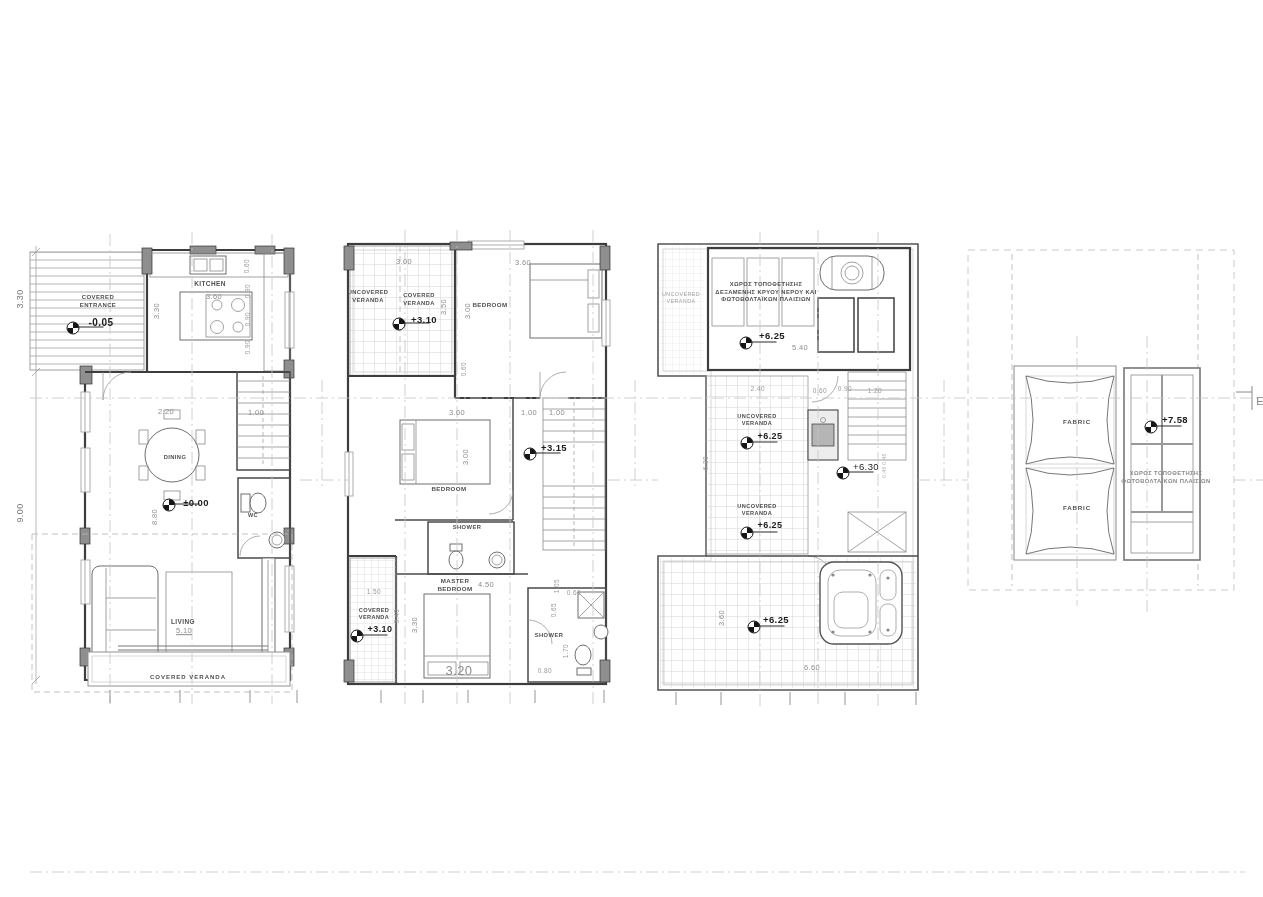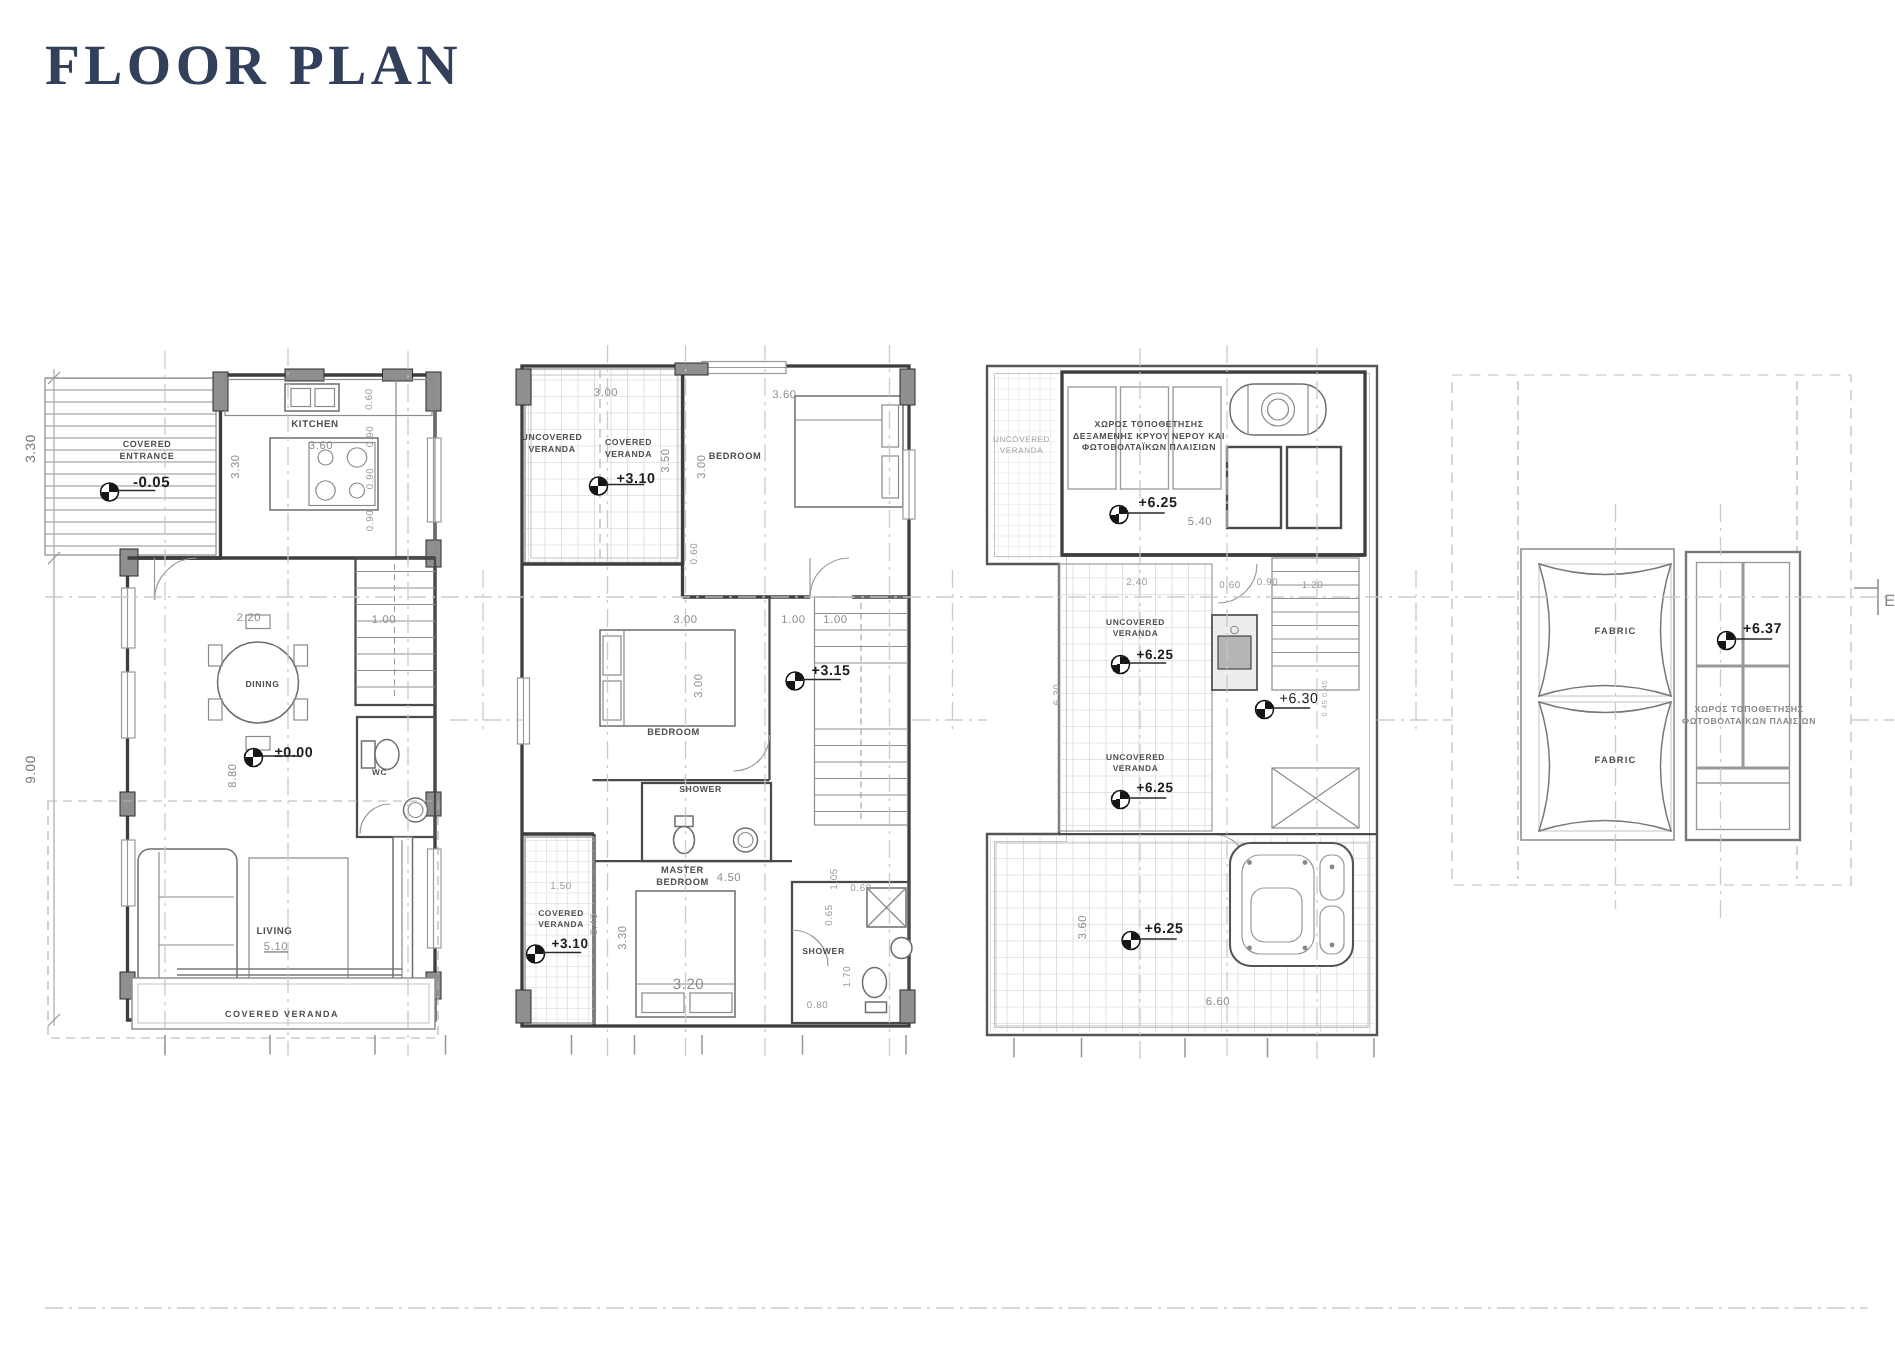--- a/index.html
+++ b/index.html
@@ -28,21 +28,20 @@
   .dd{stroke:#b3b3b3;stroke-width:.8;fill:none;stroke-dasharray:6 4}
   .gg{stroke:#c6c6c6;stroke-width:.9;fill:none;stroke-dasharray:12 4 2 4}
   .arc{stroke:#999;stroke-width:.8;fill:none}
   .par{stroke:#bdbdbd;stroke-width:.6;fill:none}
 </style>
 </head>
 <body>
 
 <div class="stage">
 
-  <h1 class="sheet-title">FLOOR PLAN</h1>
 
   <svg class="linework" width="1263" height="897" viewBox="0 0 1263 897">
     <defs>
       <pattern id="deck" width="8" height="8" patternUnits="userSpaceOnUse">
         <line x1="0" y1="4" x2="8" y2="4" stroke="#b5b5b5" stroke-width="1"></line>
       </pattern>
       <pattern id="tileA" width="11" height="11" patternUnits="userSpaceOnUse">
         <path d="M11 0H0V11" fill="none" stroke="#cccccc" stroke-width="0.8"></path>
       </pattern>
       <pattern id="tileB" width="7" height="7" patternUnits="userSpaceOnUse">
@@ -391,21 +390,21 @@
     <div class="lbl" style="left: 467px; top: 528px; font-size: 5.8px; font-weight: 700;">SHOWER</div>
     <div class="lbl" style="left: 455px; top: 585px; font-size: 6.2px; font-weight: 700;">MASTER
 BEDROOM</div>
     <div class="lbl" style="left: 486px; top: 585px; font-size: 7.5px; color: rgb(141, 141, 141);">4.50</div>
     <div class="lbl" style="left: 374px; top: 592px; font-size: 6.5px; color: rgb(154, 154, 154);">1.50</div>
     <div class="lbl" style="left: 374px; top: 614px; font-size: 5.6px; font-weight: 700;">COVERED
 VERANDA</div>
     <div class="lbl" style="left: 380px; top: 630px; font-size: 9px; font-weight: 700; color: rgb(28, 28, 28);">+3.10</div>
     <div class="lbl" style="left: 397px; top: 616px; font-size: 6.5px; color: rgb(154, 154, 154); transform: translate(-50%, -50%) rotate(-90deg);">3.40</div>
     <div class="lbl" style="left: 415px; top: 625px; font-size: 7.5px; color: rgb(141, 141, 141); transform: translate(-50%, -50%) rotate(-90deg);">3.30</div>
-    <div class="lbl" style="left: 459px; top: 657px; font-size: 10px; color: rgb(141, 141, 141);">3.20</div>
+    <div class="lbl" style="left: 459px; top: 671px; font-size: 13px; color: rgb(141, 141, 141);">3.20</div>
     <div class="lbl" style="left: 549px; top: 636px; font-size: 5.8px; font-weight: 700;">SHOWER</div>
     <div class="lbl" style="left: 557px; top: 586px; font-size: 6.5px; color: rgb(154, 154, 154); transform: translate(-50%, -50%) rotate(-90deg);">1.05</div>
     <div class="lbl" style="left: 574px; top: 593px; font-size: 6.5px; color: rgb(154, 154, 154);">0.60</div>
     <div class="lbl" style="left: 554px; top: 610px; font-size: 6.5px; color: rgb(154, 154, 154); transform: translate(-50%, -50%) rotate(-90deg);">0.65</div>
     <div class="lbl" style="left: 566px; top: 651px; font-size: 6.5px; color: rgb(154, 154, 154); transform: translate(-50%, -50%) rotate(-90deg);">1.70</div>
     <div class="lbl" style="left: 545px; top: 671px; font-size: 6.5px; color: rgb(154, 154, 154);">0.80</div>
     <div class="lbl" style="left: 681px; top: 298px; font-size: 5.4px; color: rgb(162, 162, 162);">UNCOVERED
 VERANDA</div>
     <div class="lbl" style="left: 766px; top: 292px; font-size: 5.8px; font-weight: 700;">ΧΩΡΟΣ ΤΟΠΟΘΕΤΗΣΗΣ
 ΔΕΞΑΜΕΝΗΣ ΚΡΥΟΥ ΝΕΡΟΥ ΚΑΙ
@@ -424,21 +423,21 @@
     <div class="lbl" style="left: 884px; top: 459px; font-size: 5px; color: rgb(170, 170, 170); transform: translate(-50%, -50%) rotate(-90deg);">0.45</div>
     <div class="lbl" style="left: 884px; top: 472px; font-size: 5px; color: rgb(170, 170, 170); transform: translate(-50%, -50%) rotate(-90deg);">0.45</div>
     <div class="lbl" style="left: 757px; top: 510px; font-size: 5.6px; font-weight: 700;">UNCOVERED
 VERANDA</div>
     <div class="lbl" style="left: 770px; top: 526px; font-size: 9px; font-weight: 700; color: rgb(28, 28, 28);">+6.25</div>
     <div class="lbl" style="left: 776px; top: 620px; font-size: 9.5px; font-weight: 700; color: rgb(28, 28, 28);">+6.25</div>
     <div class="lbl" style="left: 722px; top: 618px; font-size: 7.5px; color: rgb(141, 141, 141); transform: translate(-50%, -50%) rotate(-90deg);">3.60</div>
     <div class="lbl" style="left: 812px; top: 668px; font-size: 7.5px; color: rgb(141, 141, 141);">6.60</div>
     <div class="lbl" style="left: 1077px; top: 422px; font-size: 6.2px; font-weight: 700; letter-spacing: 0.8px;">FABRIC</div>
     <div class="lbl" style="left: 1077px; top: 508px; font-size: 6.2px; font-weight: 700; letter-spacing: 0.8px;">FABRIC</div>
-    <div class="lbl" style="left: 1175px; top: 420px; font-size: 9.5px; font-weight: 700; color: rgb(28, 28, 28);">+6.37</div>
+    <div class="lbl" style="left: 1175px; top: 420px; font-size: 9.5px; font-weight: 700; color: rgb(28, 28, 28);">+7.58</div>
     <div class="lbl" style="left: 1166px; top: 478px; font-size: 5.8px; font-weight: 700; color: rgb(138, 138, 138);">ΧΩΡΟΣ ΤΟΠΟΘΕΤΗΣΗΣ
 ΦΩΤΟΒΟΛΤΑΪΚΩΝ ΠΛΑΙΣΙΩΝ</div>
     <div class="lbl" style="left: 1260px; top: 401px; font-size: 11px; color: rgb(136, 136, 136);">E</div>
     <div class="lvl" style="left: 73px; top: 328px;"></div>
     <div class="lvl" style="left: 169px; top: 505px;"></div>
     <div class="lvl" style="left: 399px; top: 324px;"></div>
     <div class="lvl" style="left: 530px; top: 454px;"></div>
     <div class="lvl" style="left: 357px; top: 636px;"></div>
     <div class="lvl" style="left: 746px; top: 343px;"></div>
     <div class="lvl" style="left: 747px; top: 443px;"></div>

